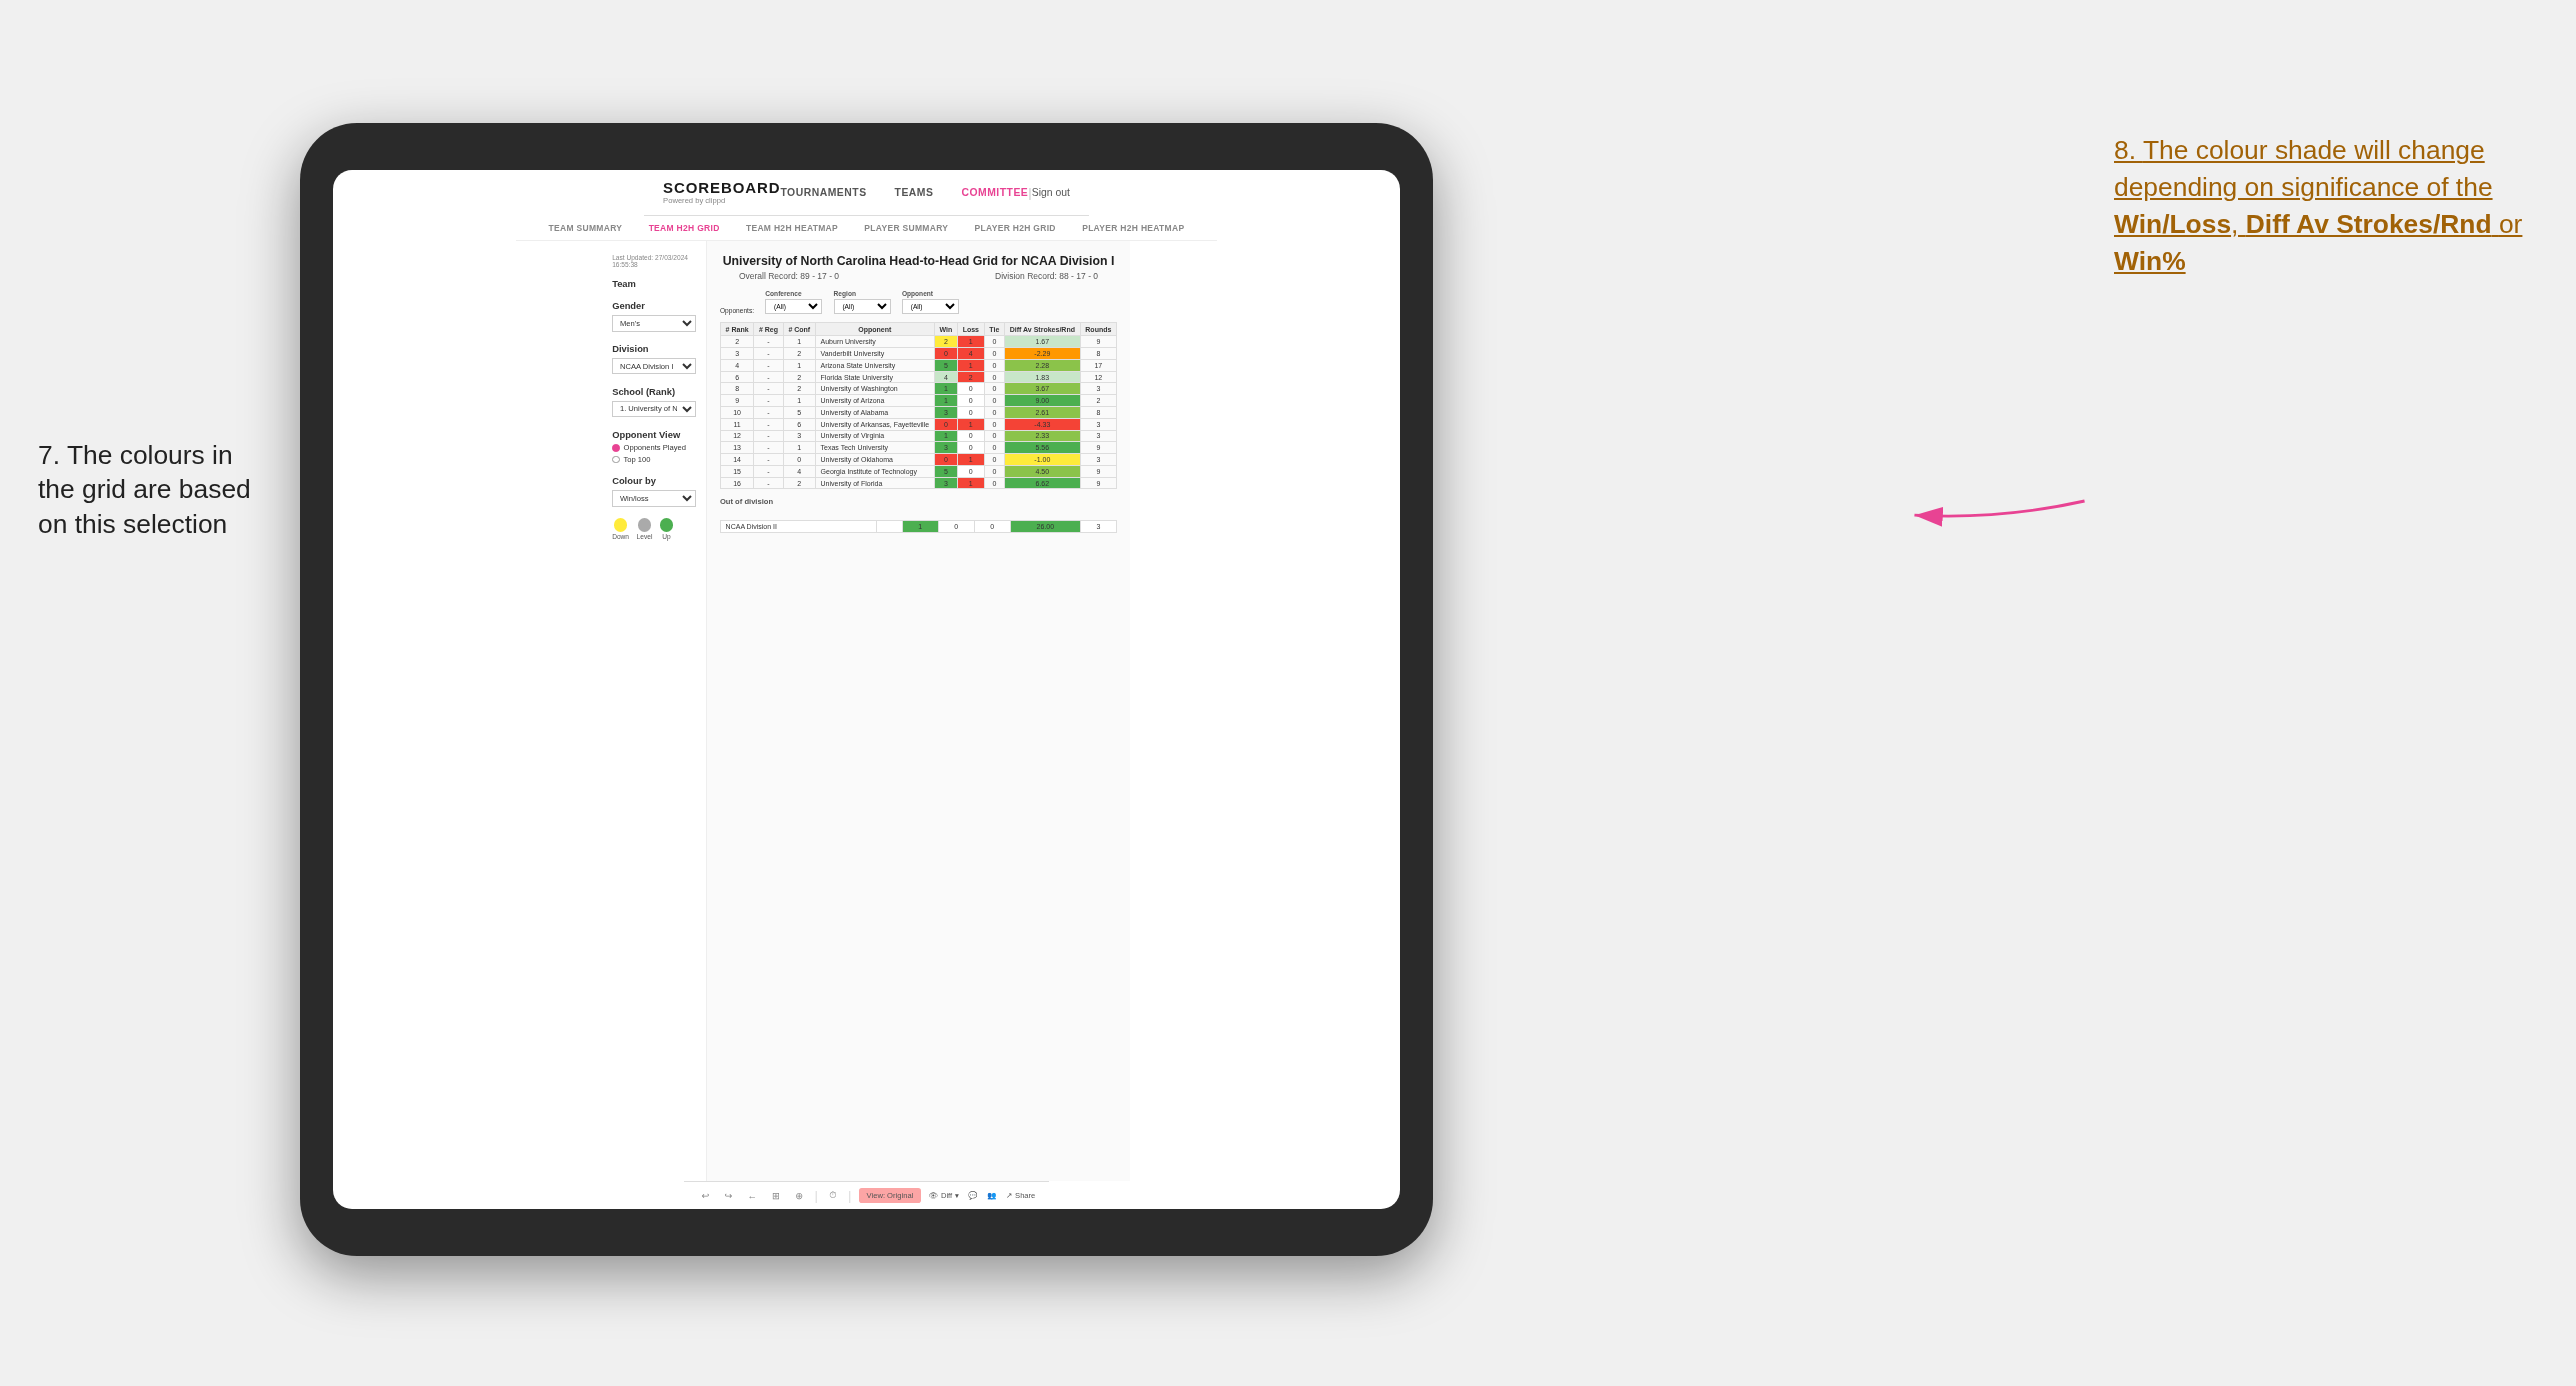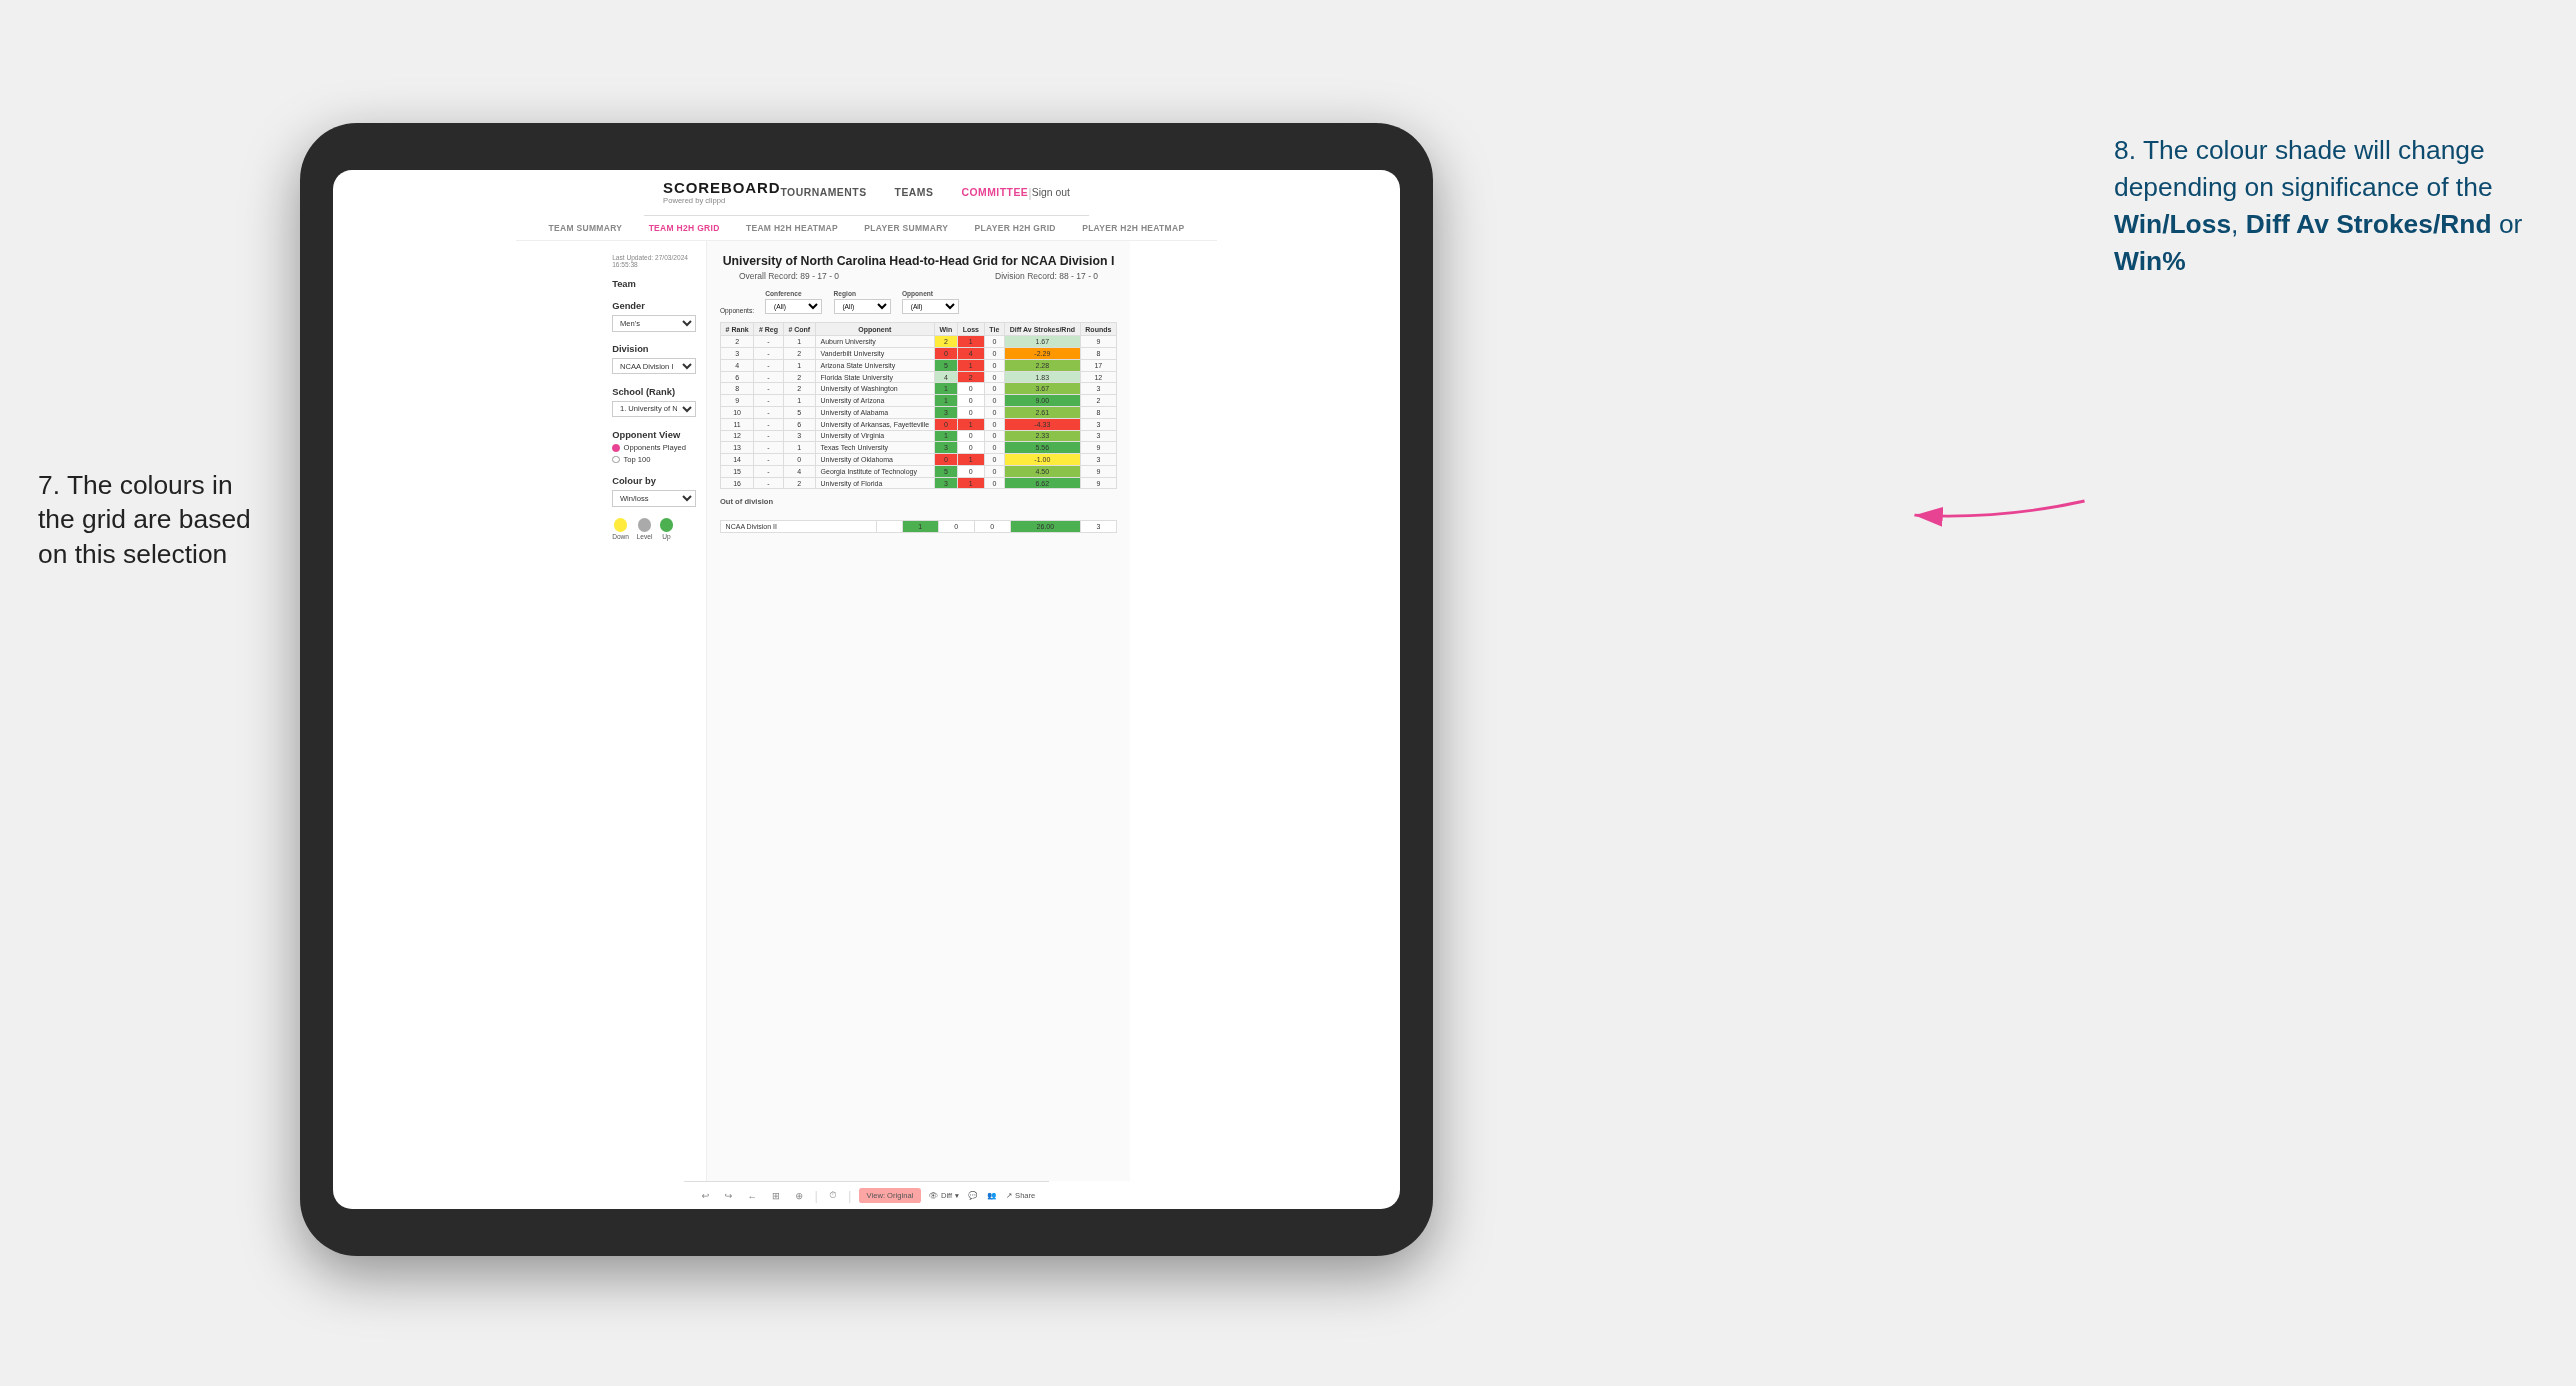--- a/index.html
+++ b/index.html
@@ -369,37 +369,38 @@
       gap: 2.8px;
       font-size: 7.6px;
       color: #555;
       cursor: pointer;
     }
 
     
     .annotation-left {
       position: absolute;
       left: 38px;
-      top: 468px;
+      top: 438px;
       width: 227px;
       font-size: 26.4px;
       font-weight: 400;
       color: #222;
       line-height: 1.3;
     }
 
     .annotation-right {
       position: absolute;
       right: 28px;
       top: 132px;
       width: 434px;
       font-size: 26.4px;
       font-weight: 400;
-      color: #0c4a6e;
+      color: #a16207;
       line-height: 1.4;
+      text-decoration: underline;
     }
 
     .annotation-right strong {
       font-weight: 900;
     }
 
     
     .arrow-left {
       position: absolute;
       left: 444px;

